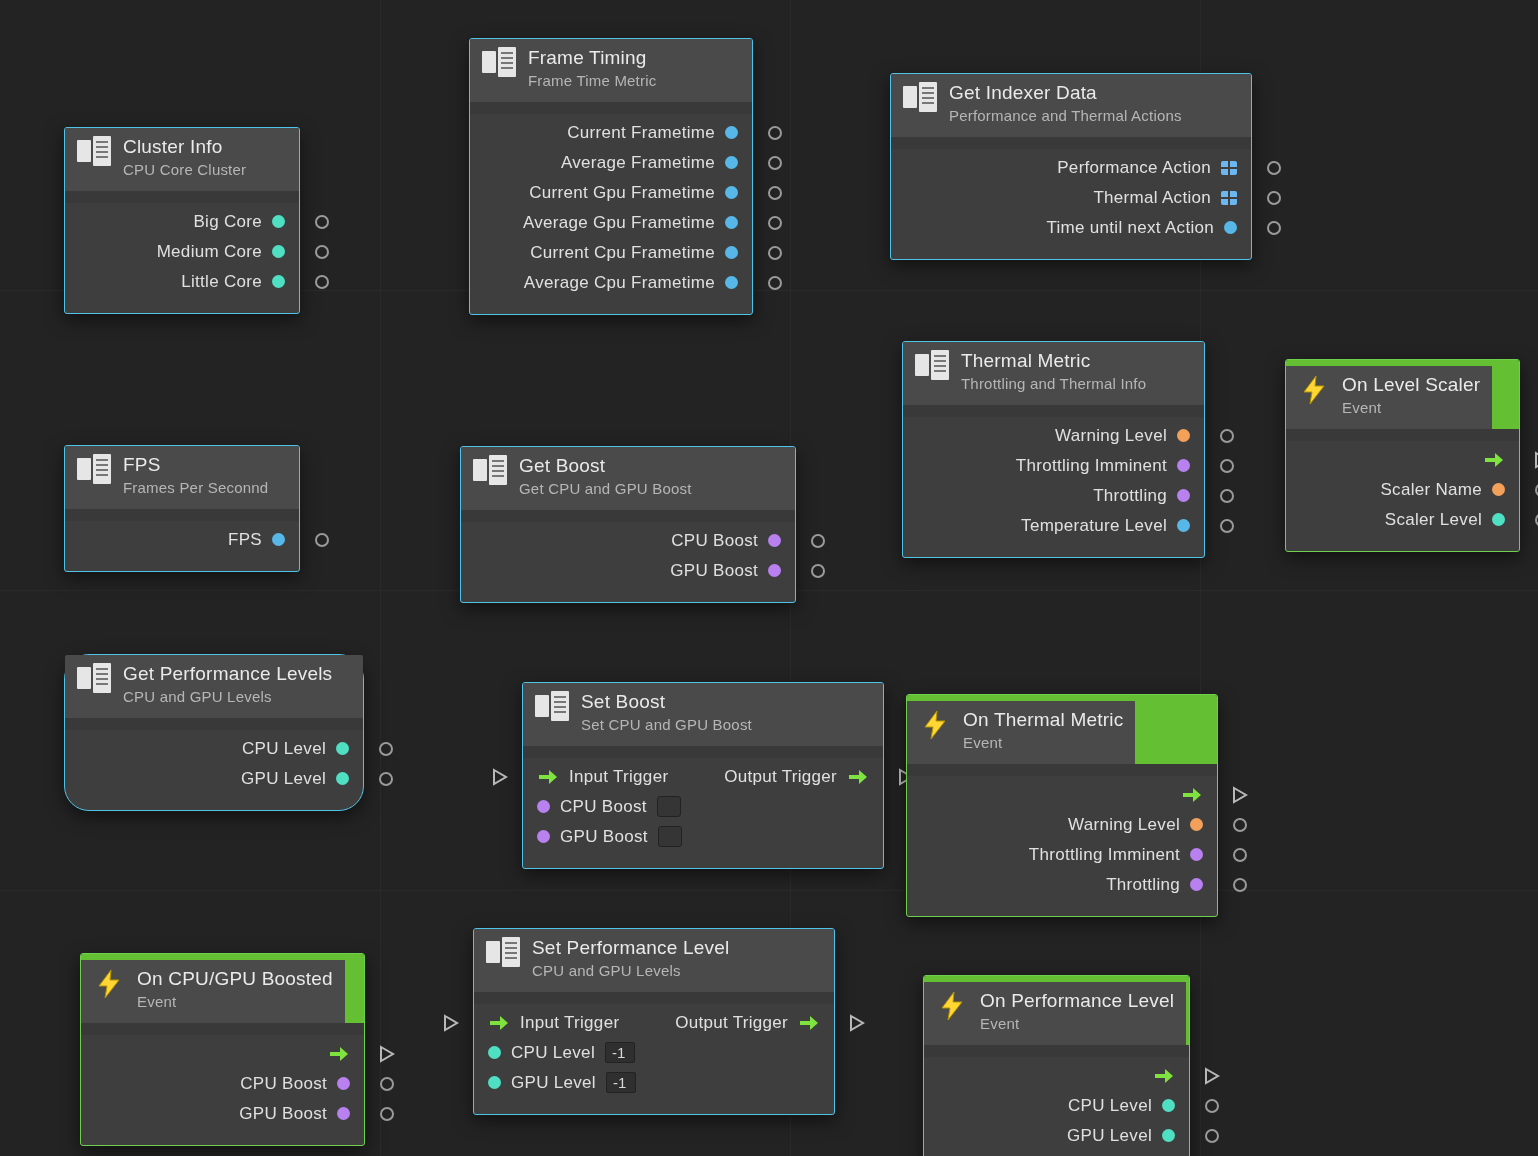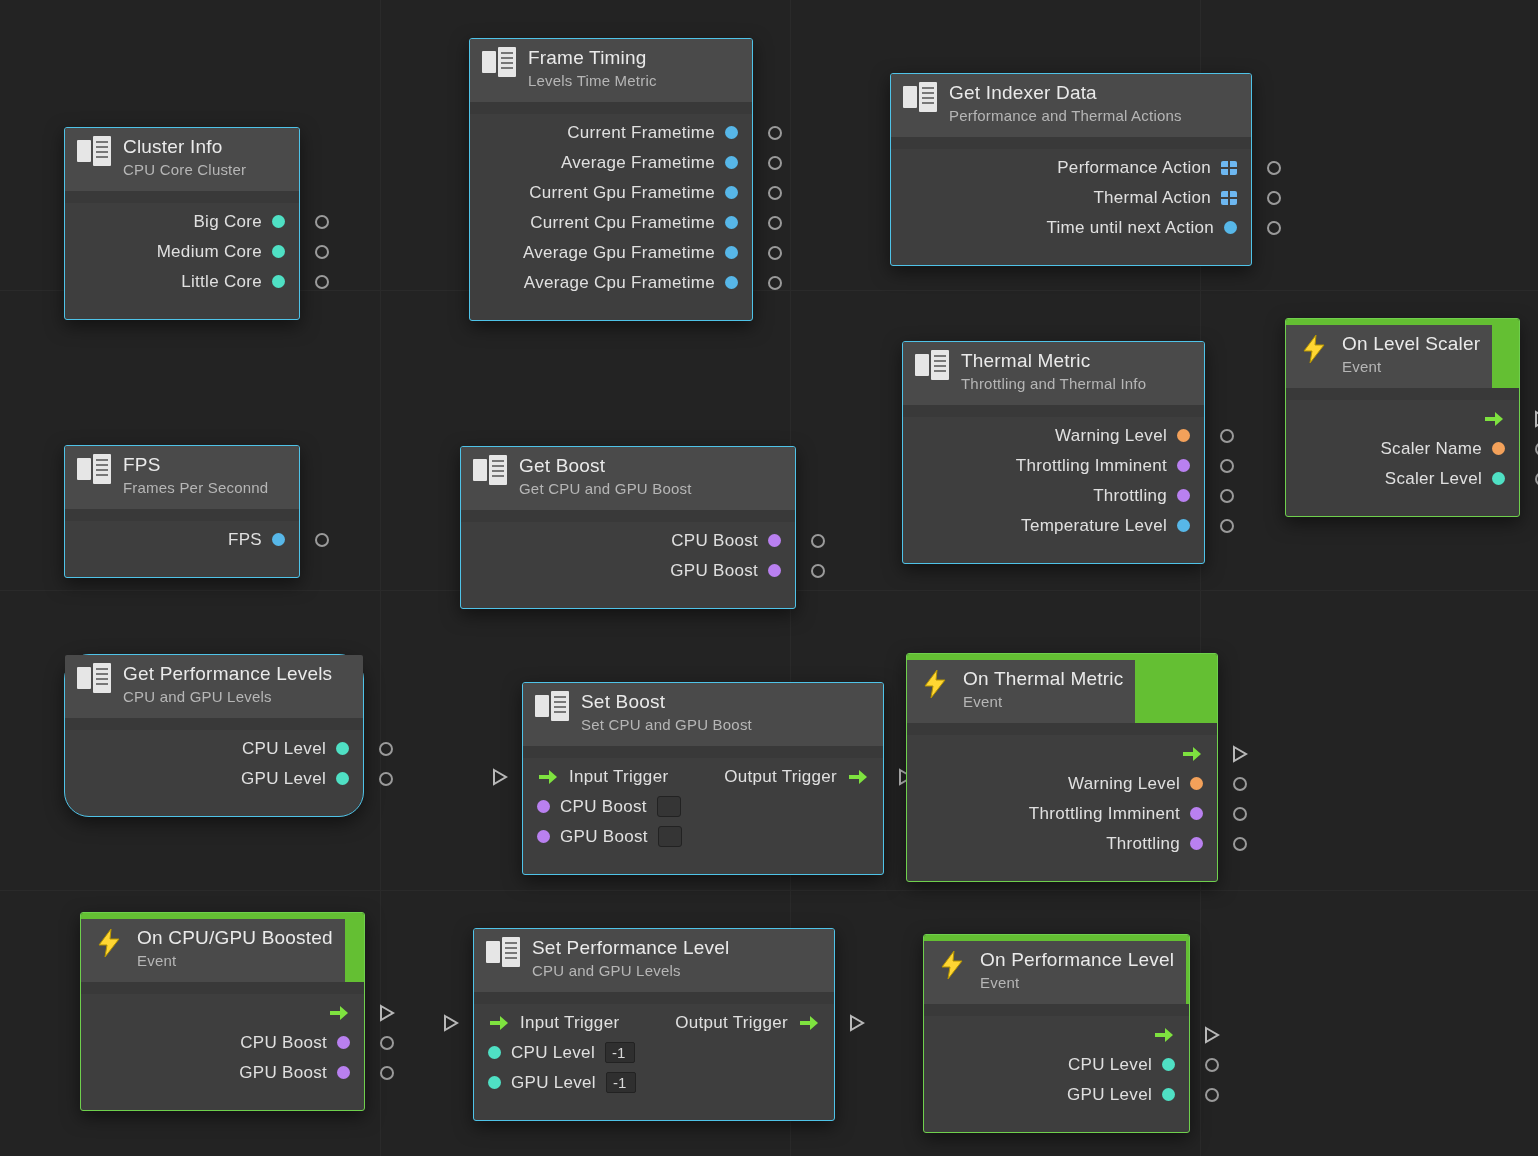--- a/index.html
+++ b/index.html
@@ -17,21 +17,21 @@
     overflow: hidden;
   }
   .node {
     position: absolute;
     background: #3e3e3e;
     border: 1px solid #4fc3e8;
     border-radius: 3px;
     box-shadow: 0 6px 18px rgba(0,0,0,0.5);
     min-width: 230px;
   }
-  .node.eventnode { border-color: #6fd04d; }
+  .node.eventnode { border-color: #6fd04d; margin-top: 41px; }
   .node .header {
     background: #4a4a4a;
     padding: 8px 12px 12px 12px;
     display: flex;
     align-items: flex-start;
     gap: 12px;
     border-bottom: 12px solid #393939;
     border-top-left-radius: 2px;
     border-top-right-radius: 2px;
   }
@@ -51,21 +51,21 @@
     gap:12px;
     border-radius:0;
   }
   .icon-script { width: 34px; height: 30px; flex:0 0 auto; }
   .icon-script rect.page { fill: #e6e6e6; }
   .icon-script rect.line { fill: #777; }
   .icon-bolt { width:32px; height:32px; flex:0 0 auto; }
   .titles { display:flex; flex-direction:column; line-height:1.2; }
   .title { font-size:19px; font-weight:400; color:#eaeaea; white-space:nowrap; letter-spacing:0.2px; }
   .subtitle { font-size:15px; color:#b6b6b6; margin-top:2px; white-space:nowrap; letter-spacing:0.2px; }
-  .ports { padding: 4px 0 22px 0; position:relative; }
+  .ports { padding: 4px 0 16px 0; position:relative; }
   .row {
     display:flex;
     align-items:center;
     justify-content:flex-end;
     padding: 4px 14px 4px 14px;
     font-size:17px;
     color:#e0e0e0;
     min-height:30px;
     position:relative;
     gap:10px;
@@ -161,46 +161,46 @@
     <span class="icon-script"><svg viewBox="0 0 34 30">
           <rect class="page" x="0" y="4" width="14" height="22" rx="1"></rect>
           <rect class="page" x="16" y="0" width="18" height="30" rx="1"></rect>
           <rect class="line" x="19" y="5" width="12" height="2"></rect>
           <rect class="line" x="19" y="10" width="12" height="2"></rect>
           <rect class="line" x="19" y="15" width="12" height="2"></rect>
           <rect class="line" x="19" y="20" width="12" height="2"></rect>
         </svg></span>
     <div class="titles">
       <span class="title">Frame Timing</span>
-      <span class="subtitle">Levels Time Metric</span>
+      <span class="subtitle">Frame Time Metric</span>
     </div>
   </div>
   <div class="ports">
       <div class="row">
         <span class="plabel">Current  Frametime</span>
         <span class="dot blue"></span>
         <span class="ext right"></span>
       </div>
       <div class="row">
         <span class="plabel">Average  Frametime</span>
         <span class="dot blue"></span>
         <span class="ext right"></span>
       </div>
       <div class="row">
         <span class="plabel">Current  Gpu  Frametime</span>
         <span class="dot blue"></span>
         <span class="ext right"></span>
       </div>
       <div class="row">
+        <span class="plabel">Average  Gpu  Frametime</span>
+        <span class="dot blue"></span>
+        <span class="ext right"></span>
+      </div>
+      <div class="row">
         <span class="plabel">Current  Cpu  Frametime</span>
-        <span class="dot blue"></span>
-        <span class="ext right"></span>
-      </div>
-      <div class="row">
-        <span class="plabel">Average  Gpu  Frametime</span>
         <span class="dot blue"></span>
         <span class="ext right"></span>
       </div>
       <div class="row">
         <span class="plabel">Average  Cpu  Frametime</span>
         <span class="dot blue"></span>
         <span class="ext right"></span>
       </div>
     </div>
 </div>

